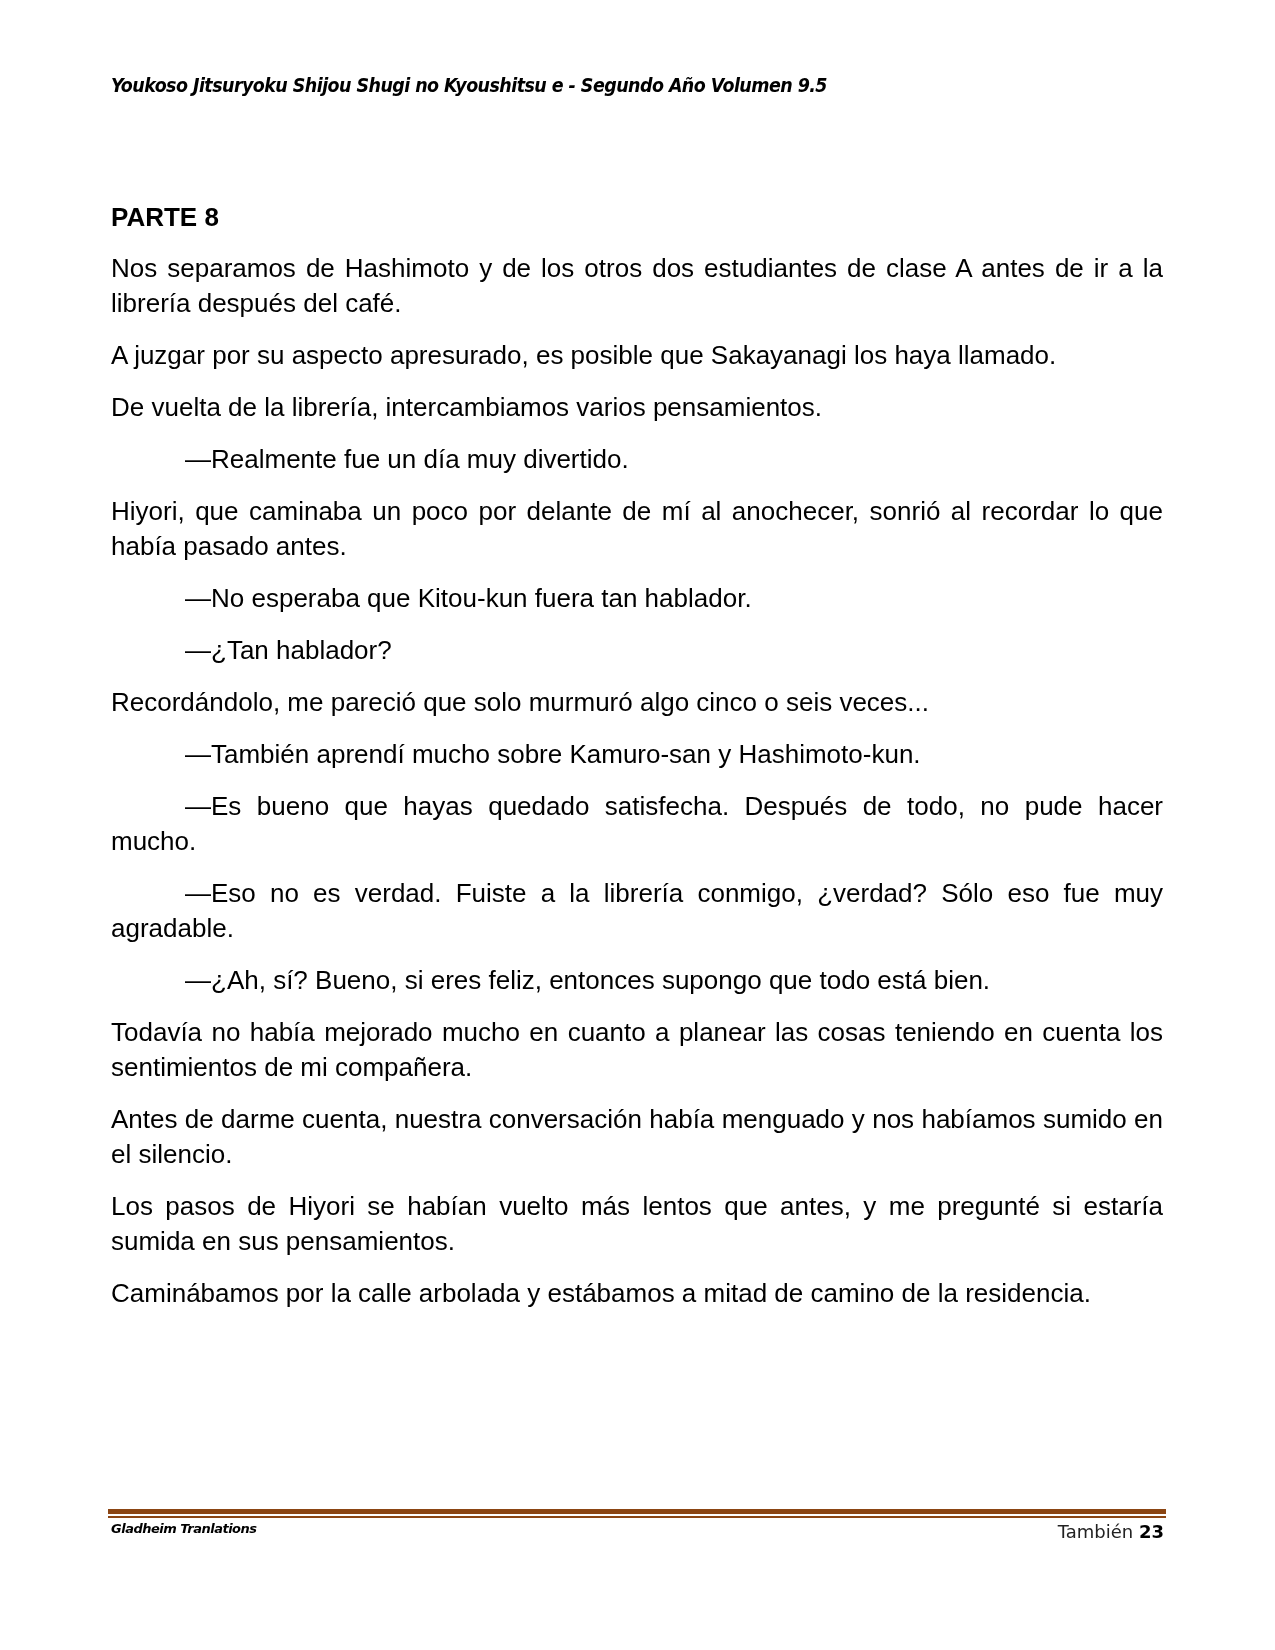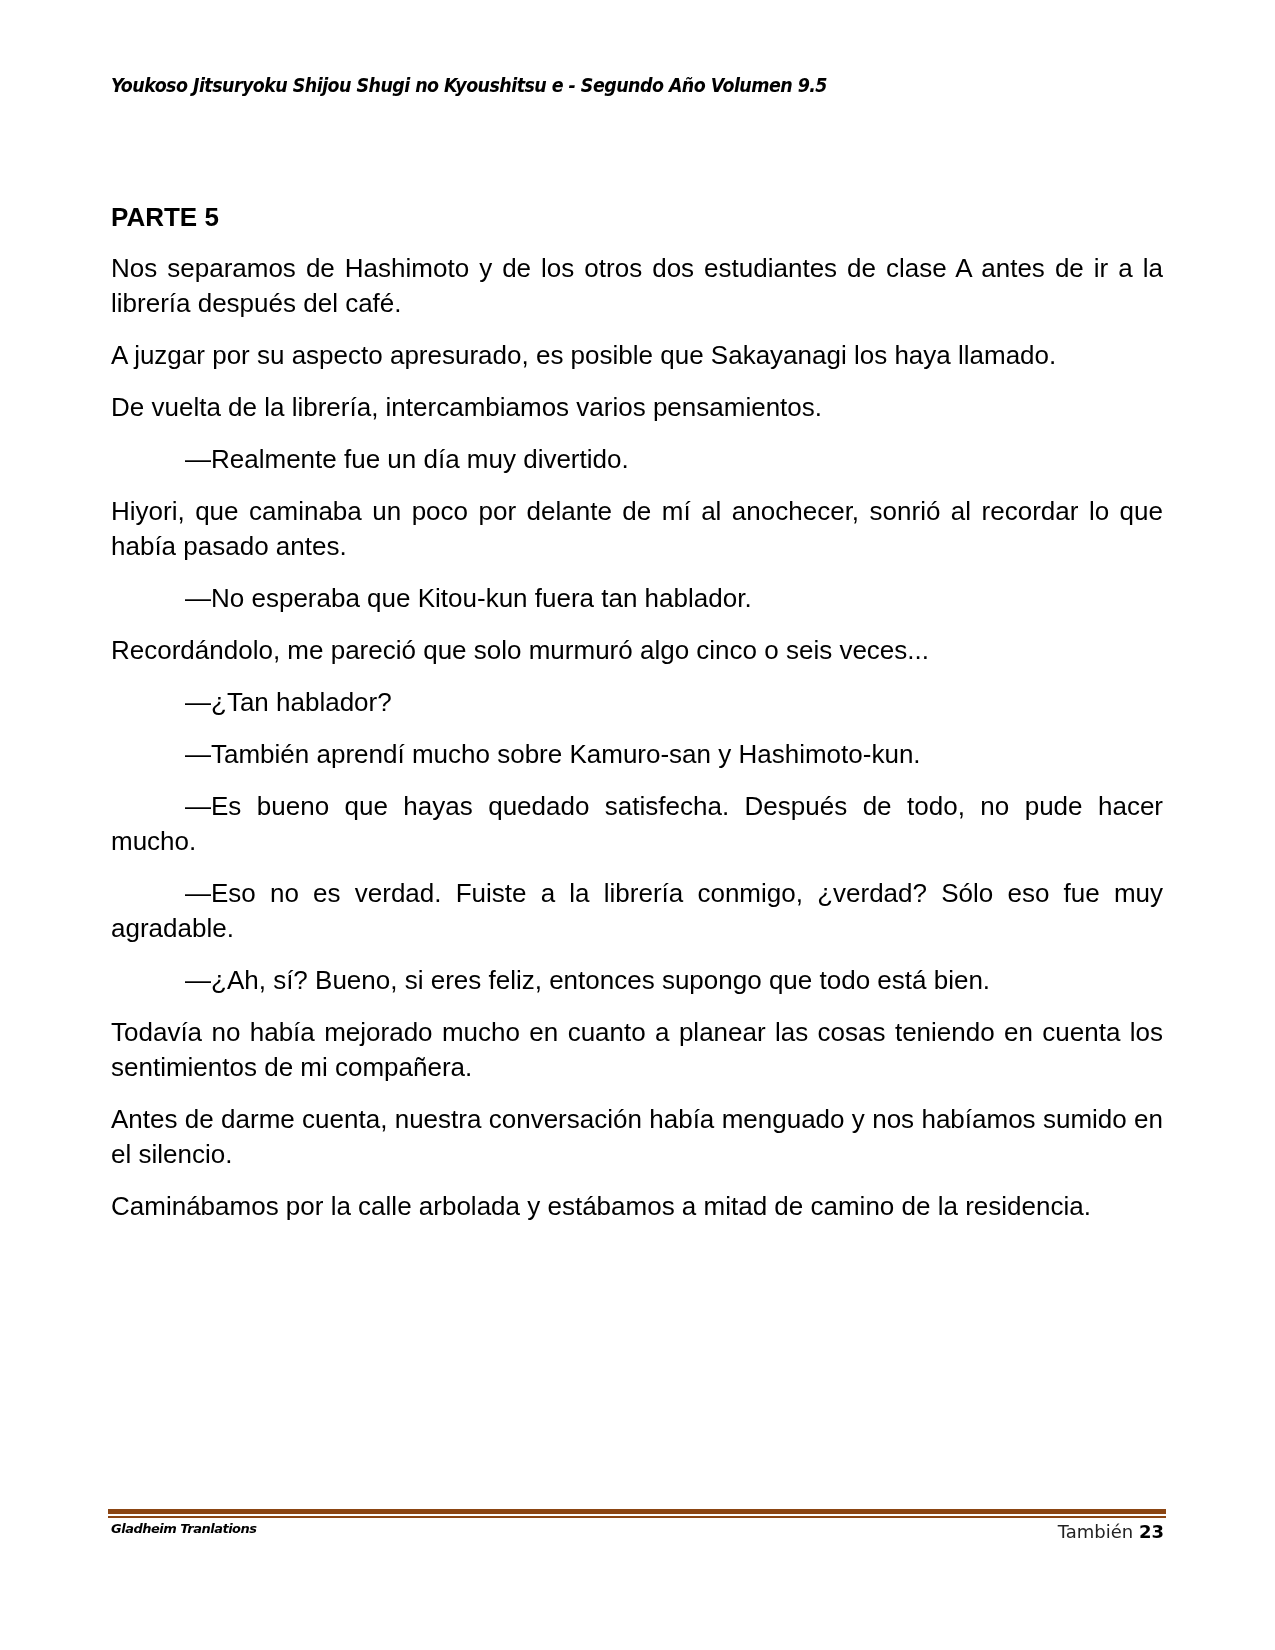--- a/index.html
+++ b/index.html
@@ -48,36 +48,37 @@
   .footer-right .num { font-weight: bold; color: #000; }
 </style>
 </head>
 <body>
 
 <div class="page">
 
   <div class="running-header">Youkoso Jitsuryoku Shijou Shugi no Kyoushitsu e - Segundo Año Volumen 9.5</div>
 
   <div class="content">
-    <div class="section-title">PARTE 5</div>
+    <div class="section-title">PARTE 8</div>
 
     <p class="para">Nos separamos de Hashimoto y de los otros dos estudiantes de clase A antes de ir a la librería después del café.</p>
     <p class="para">A juzgar por su aspecto apresurado, es posible que Sakayanagi los haya llamado.</p>
     <p class="para">De vuelta de la librería, intercambiamos varios pensamientos.</p>
     <p class="para dialog">—Realmente fue un día muy divertido.</p>
     <p class="para">Hiyori, que caminaba un poco por delante de mí al anochecer, sonrió al recordar lo que había pasado antes.</p>
     <p class="para dialog">—No esperaba que Kitou-kun fuera tan hablador.</p>
+    <p class="para dialog">—¿Tan hablador?</p>
     <p class="para">Recordándolo, me pareció que solo murmuró algo cinco o seis veces...</p>
-    <p class="para dialog">—¿Tan hablador?</p>
     <p class="para dialog">—También aprendí mucho sobre Kamuro-san y Hashimoto-kun.</p>
     <p class="para dialog">—Es bueno que hayas quedado satisfecha. Después de todo, no pude hacer mucho.</p>
     <p class="para dialog">—Eso no es verdad. Fuiste a la librería conmigo, ¿verdad? Sólo eso fue muy agradable.</p>
     <p class="para dialog">—¿Ah, sí? Bueno, si eres feliz, entonces supongo que todo está bien.</p>
     <p class="para">Todavía no había mejorado mucho en cuanto a planear las cosas teniendo en cuenta los sentimientos de mi compañera.</p>
     <p class="para">Antes de darme cuenta, nuestra conversación había menguado y nos habíamos sumido en el silencio.</p>
+    <p class="para">Los pasos de Hiyori se habían vuelto más lentos que antes, y me pregunté si estaría sumida en sus pensamientos.</p>
     <p class="para">Caminábamos por la calle arbolada y estábamos a mitad de camino de la residencia.</p>
   </div>
 
   <div class="footer-rule">
     <div class="thick"></div>
     <div class="gap"></div>
     <div class="thin"></div>
   </div>
 
   <div class="footer-left">Gladheim Tranlations</div>

